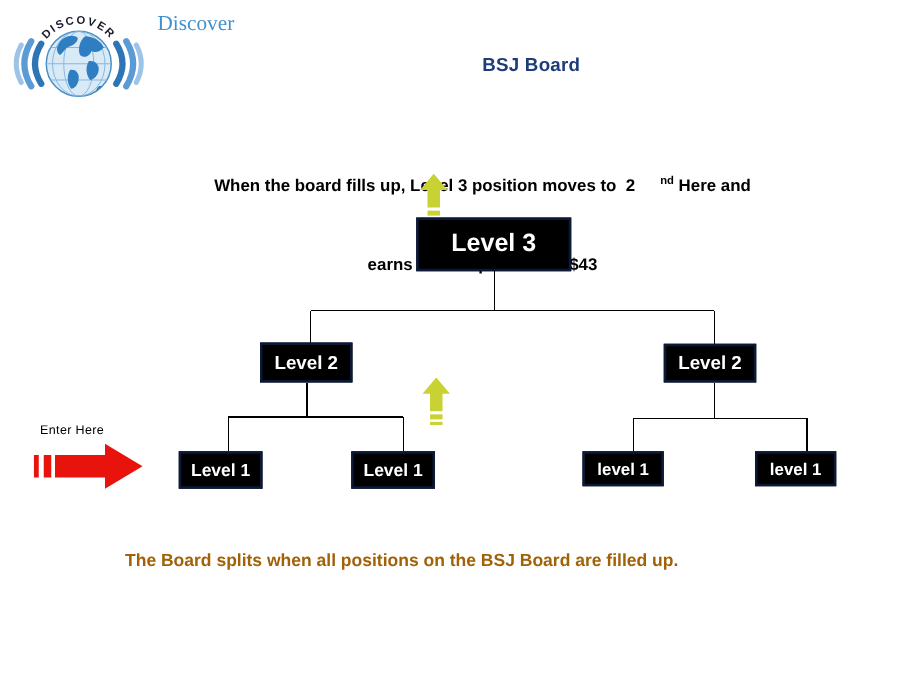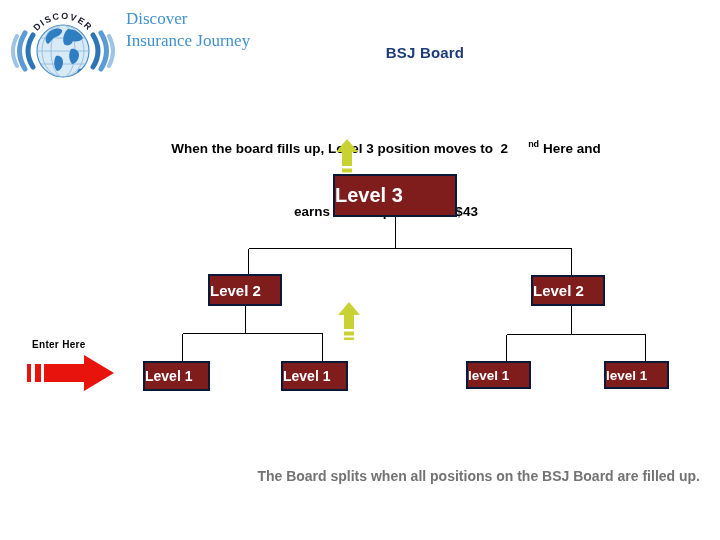--- a/index.html
+++ b/index.html
@@ -24,44 +24,44 @@
   }
   .subtitle {
     left:150px; top:92px; width:472px; text-align:center;
     font-size:13.5px; font-weight:bold; color:#000; line-height:21px;
     white-space:pre-wrap;
   }
   .subtitle sup { font-size:9px;padding-left:20px; }
 
   
   .node {
-    position:absolute; background:#7f1d1d; border:2px solid #0b1838;
+    position:absolute; background:#000000; border:2px solid #0b1838;
     color:#fff; font-weight:bold;
-    display:flex; align-items:center; justify-content:flex-start;
+    display:flex; align-items:center; justify-content:center;
   }
   .n-l3  { left:333px; top:174px; width:120px; height:39px; font-size:20px; }
   .n-l2a { left:208px; top:274px; width:70px;  height:28px; font-size:15px; }
   .n-l2b { left:531px; top:275px; width:70px;  height:27px; font-size:15px; }
   .n-l1a { left:143px; top:361px; width:63px;  height:26px; font-size:14px; }
   .n-l1b { left:281px; top:361px; width:63px;  height:26px; font-size:14px; }
   .n-l1c { left:466px; top:361px; width:61px;  height:24px; font-size:13.5px; }
   .n-l1d { left:604px; top:361px; width:61px;  height:24px; font-size:13.5px; }
 
   .connectors { left:0; top:0; pointer-events:none; }
 
   
   .up1 { left:335px; top:139px; }
   .up2 { left:337px; top:302px; }
   .red-arrow { left:27px; top:354px; }
 
-  .enter-label { left:32px; top:339px; font-size:10px; font-weight:bold; color:#000; letter-spacing:0.3px; }
+  .enter-label { left:32px; top:339px; font-size:10px; font-weight:normal; color:#000; letter-spacing:0.3px; }
 
   .footer {
-    left:100px; top:468px; width:600px; text-align:right;
-    font-size:14px; font-weight:bold; color:#737373;
+    left:100px; top:440px; width:600px; text-align:left;
+    font-size:14px; font-weight:bold; color:#a16207;
   }
 </style>
 </head>
 <body>
 
 <div class="slide">
 
   <svg class="abs logo-mark" viewBox="0 0 108 84">
     <defs>
       <clipPath id="globeClip">
@@ -92,21 +92,20 @@
       <path d="M61,44 c4,-1 8,2 8,6 c0,5 -4,9 -7,9 c-3,-4 -4,-10 -1,-15 z"></path>
       <path d="M69,64 c3,-1 6,1 5,4 c-1,2 -5,2 -7,0 c0,-2 1,-3 2,-4 z"></path>
     </g>
     <text font-size="9" font-weight="bold" fill="#1a1a2e" letter-spacing="1.5" font-family="Liberation Sans, sans-serif">
       <textPath href="#arcTop" startOffset="50%" text-anchor="middle">DISCOVER</textPath>
     </text>
   </svg>
 
   <div class="abs logo-text">
     <div>Discover</div>
-    <div>Insurance Journey</div>
   </div>
 
   <div class="abs title">BSJ Board</div>
 
   <div class="abs subtitle">
     <div><span>When the board fills up, Level 3 position moves to  2</span><sup>nd</sup><span> Here and</span></div>
     <div>earns a startup bonus of $43</div>
   </div>
 
   <svg class="abs up1" width="24" height="38" viewBox="0 0 24 38">

